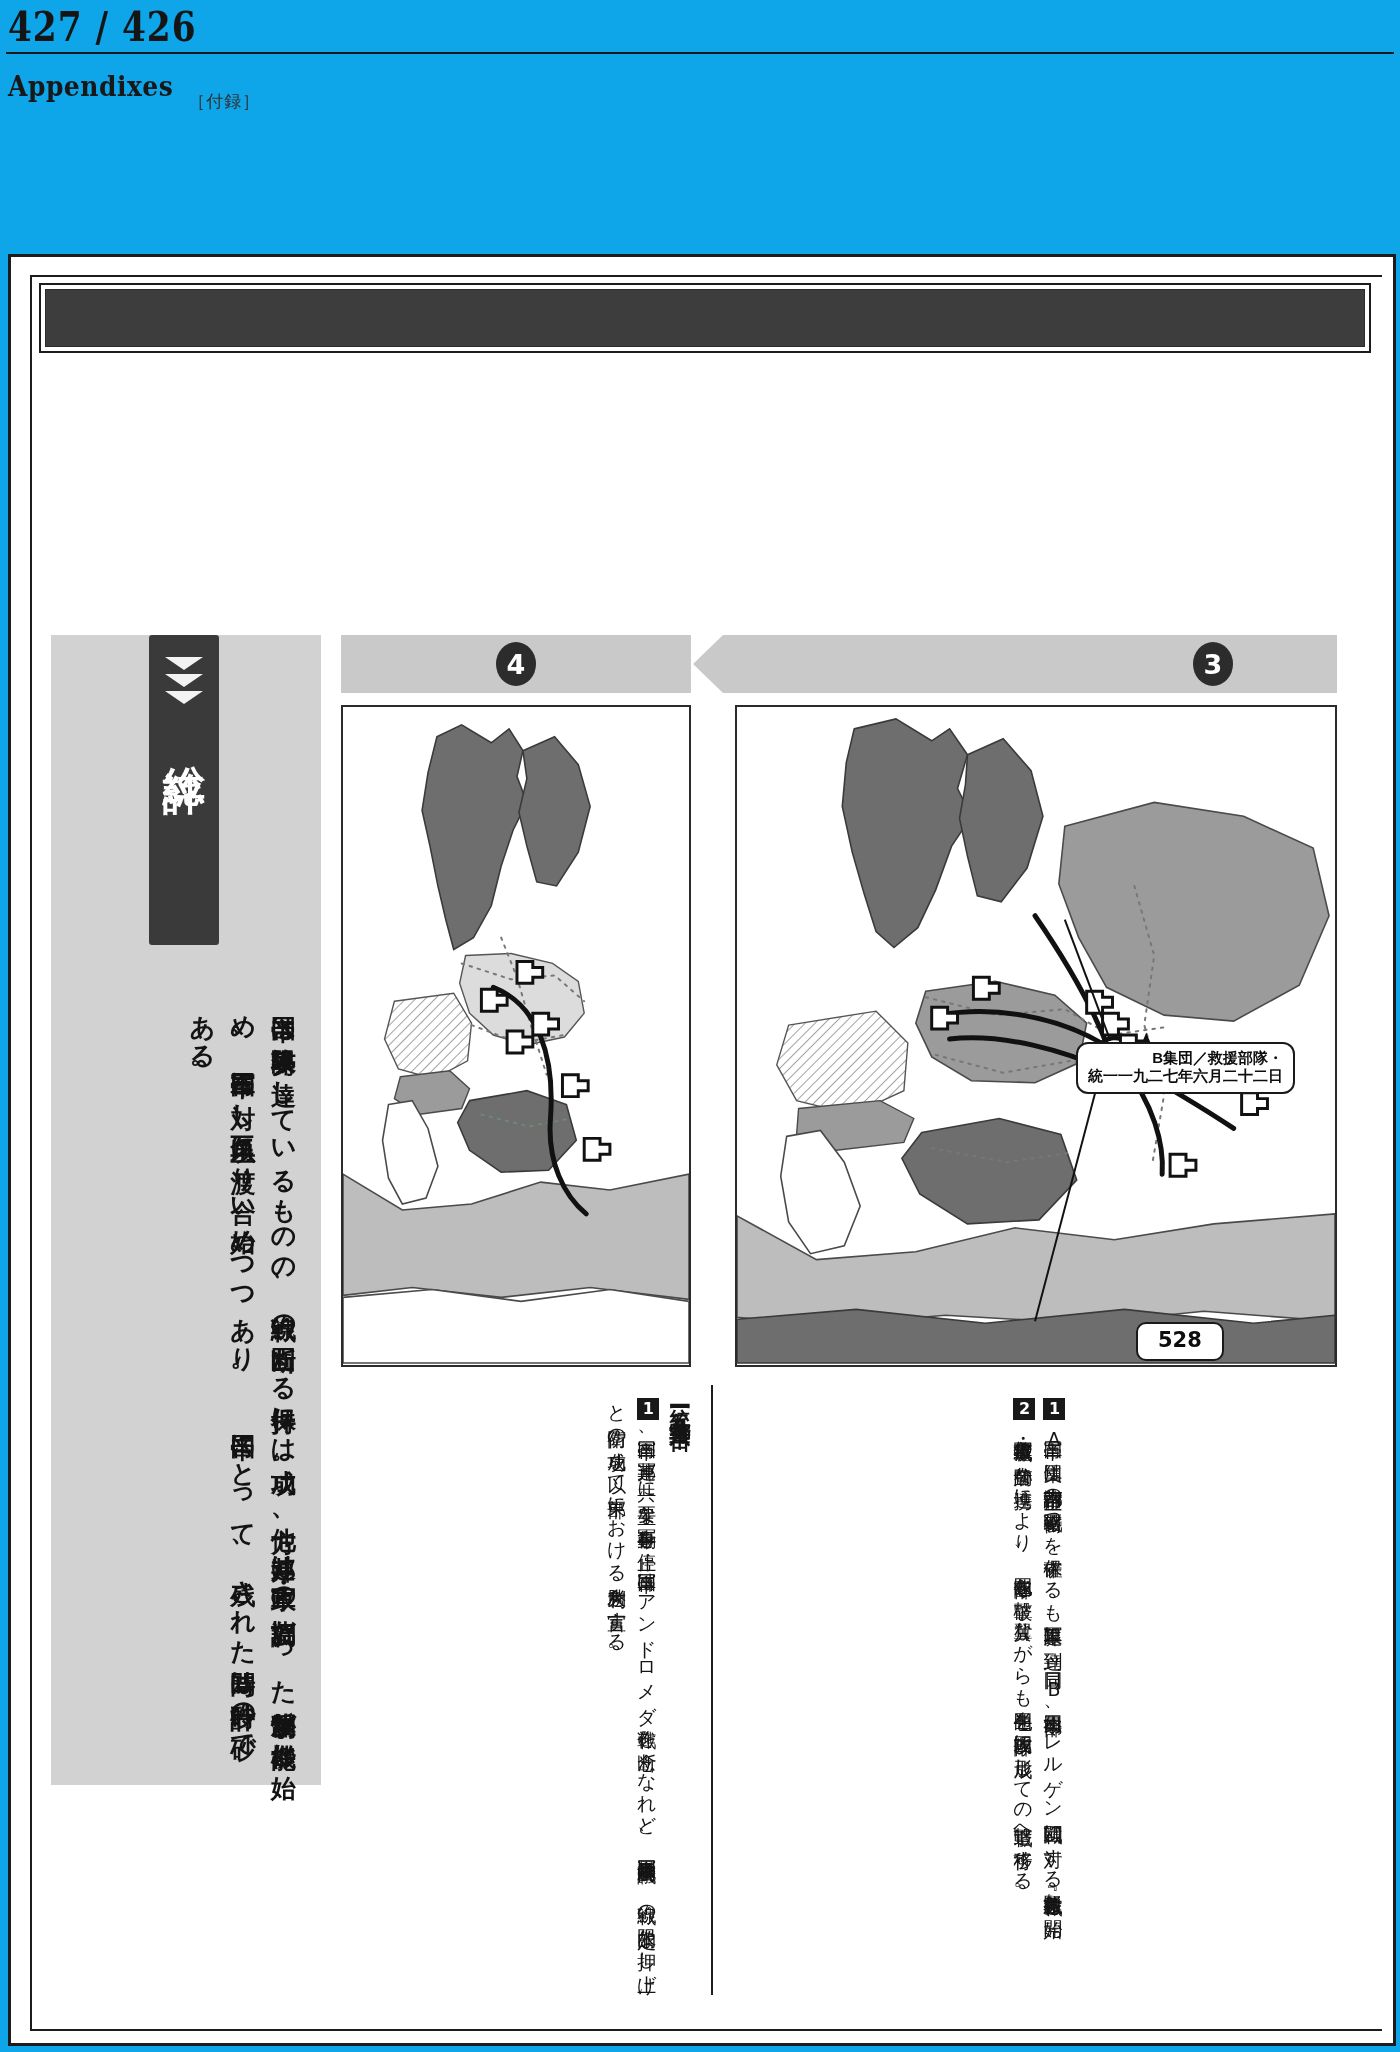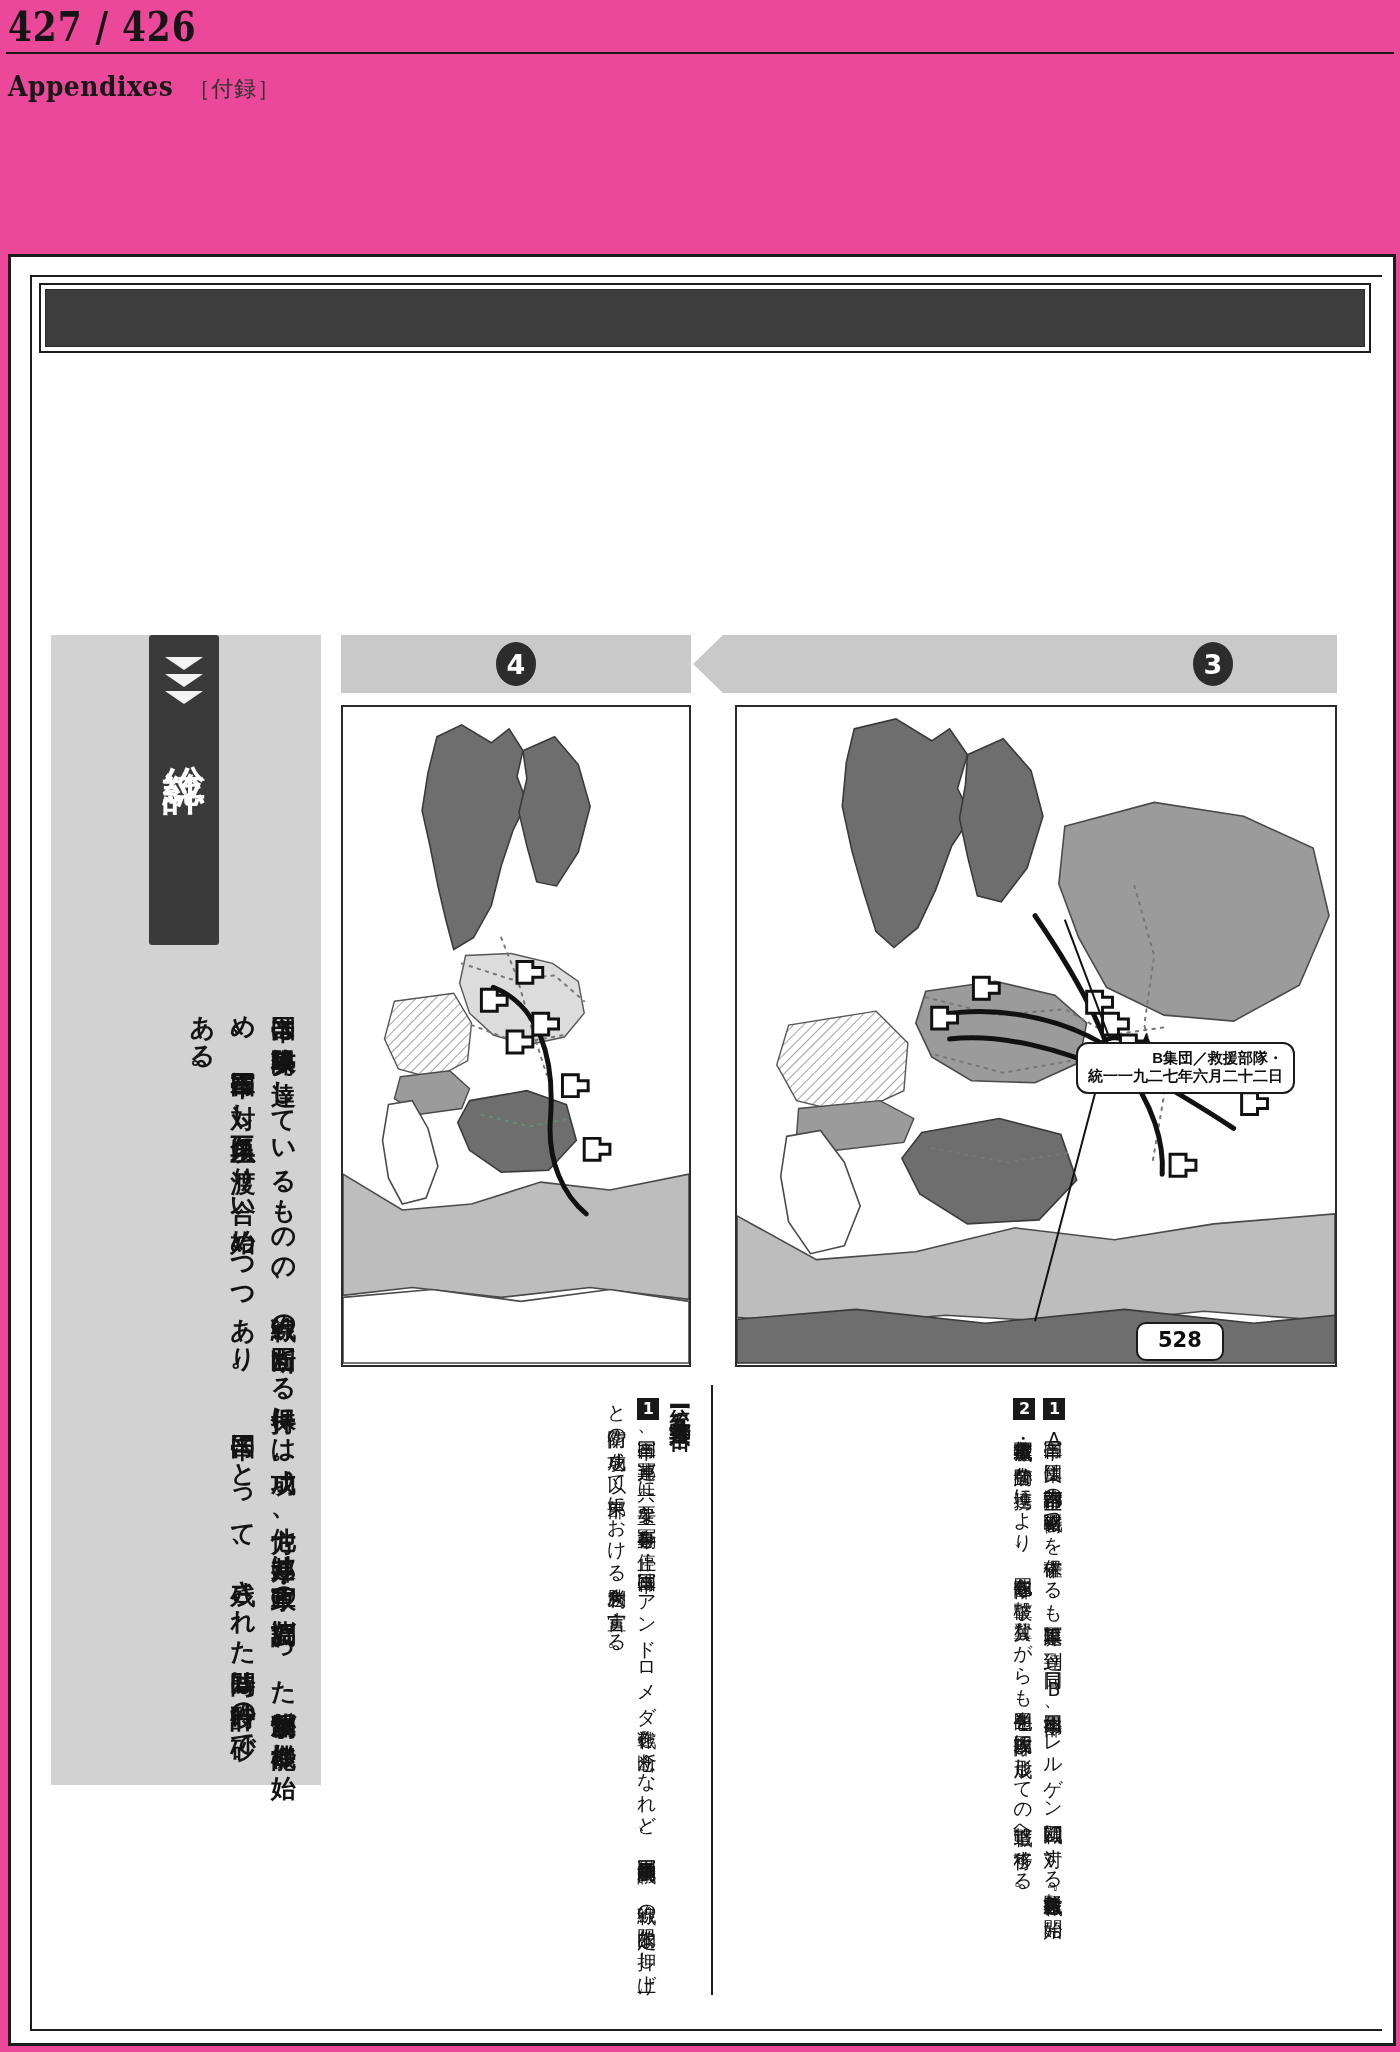--- a/index.html
+++ b/index.html
@@ -5,21 +5,21 @@
   * { box-sizing: border-box; margin: 0; padding: 0; }
   html, body {
     width: 1400px; height: 2052px;
     background: #ffffff;
     font-family: "Liberation Sans", sans-serif;
     overflow: hidden;
   }
   #page {
     position: relative;
     width: 1400px; height: 2052px;
-    background: #ec4899;
+    background: #0ea5e9;
   }
 
   
   .page-num {
     position: absolute;
     left: 8px; top: 2px;
     font-family: "DejaVu Serif", serif;
     font-size: 37px;
     font-weight: 700;
     letter-spacing: 1px;
@@ -40,22 +40,23 @@
   }
   .appendix-en {
     font-family: "DejaVu Serif", serif;
     font-size: 25px; font-weight: 700;
     color: #181818;
     letter-spacing: 0.5px;
     transform: scaleY(1.1);
     transform-origin: left bottom;
   }
   .appendix-jp {
-    font-size: 22px; color: #303030;
+    font-size: 17px; color: #303030;
     letter-spacing: 1px;
+    margin-top: 16px;
   }
 
   
   .frame-outer {
     position: absolute;
     left: 8px; top: 254px;
     width: 1388px; height: 1792px;
     border: 3px solid #1c1c1c;
     background: #fff;
   }

